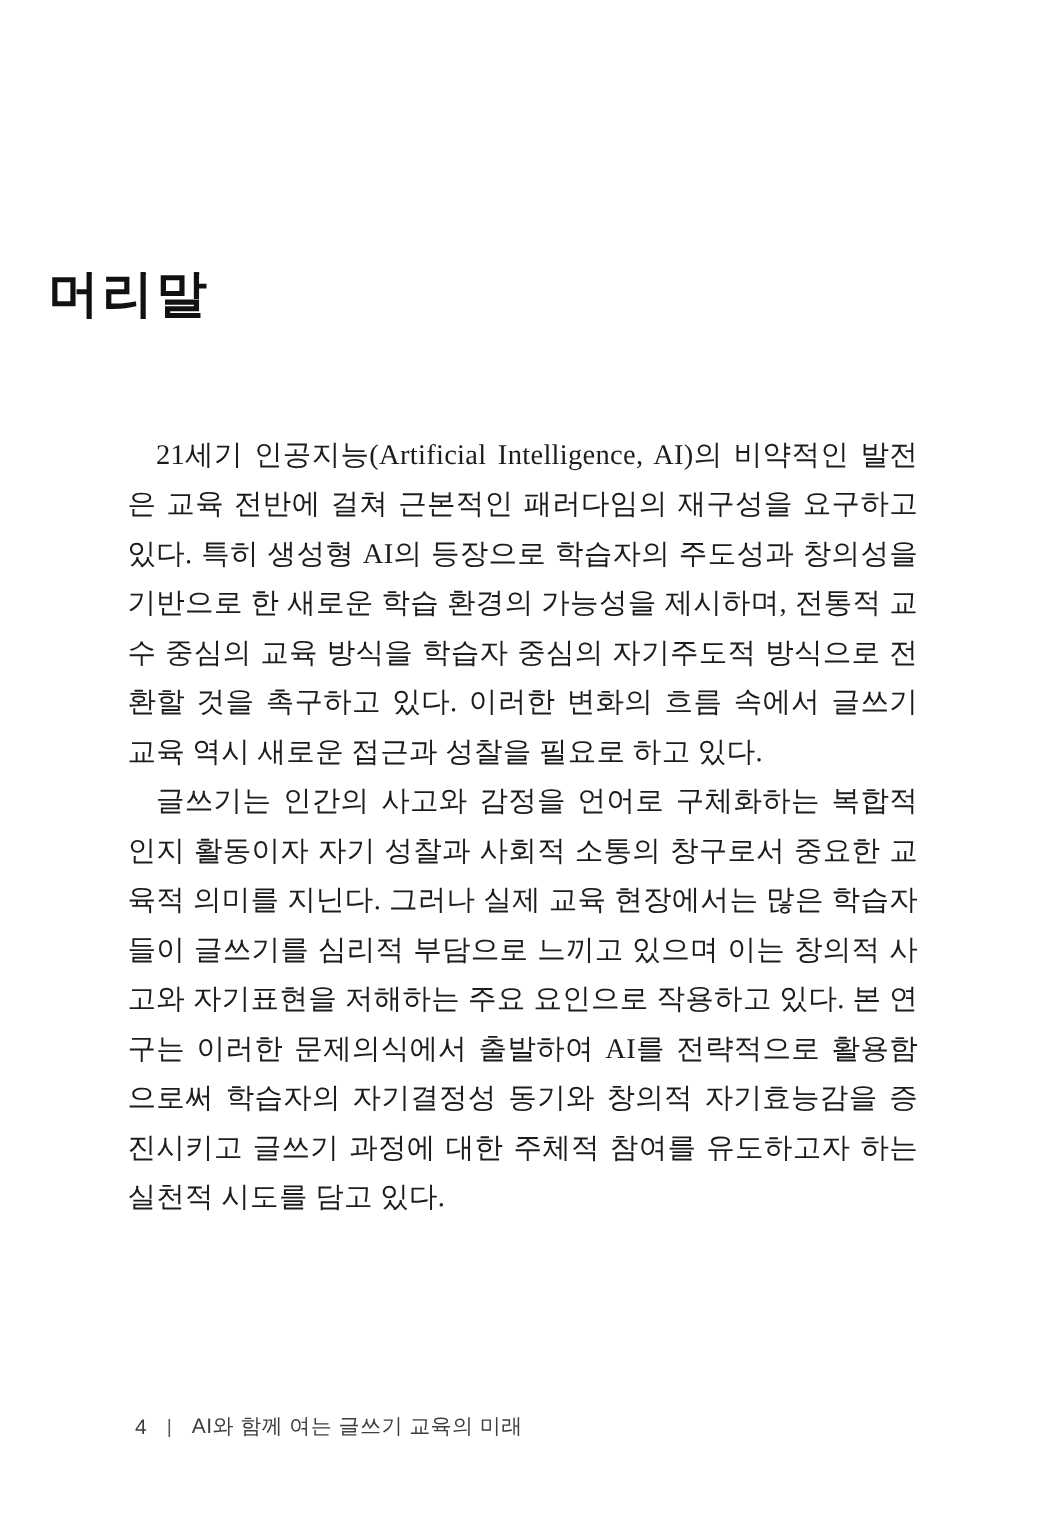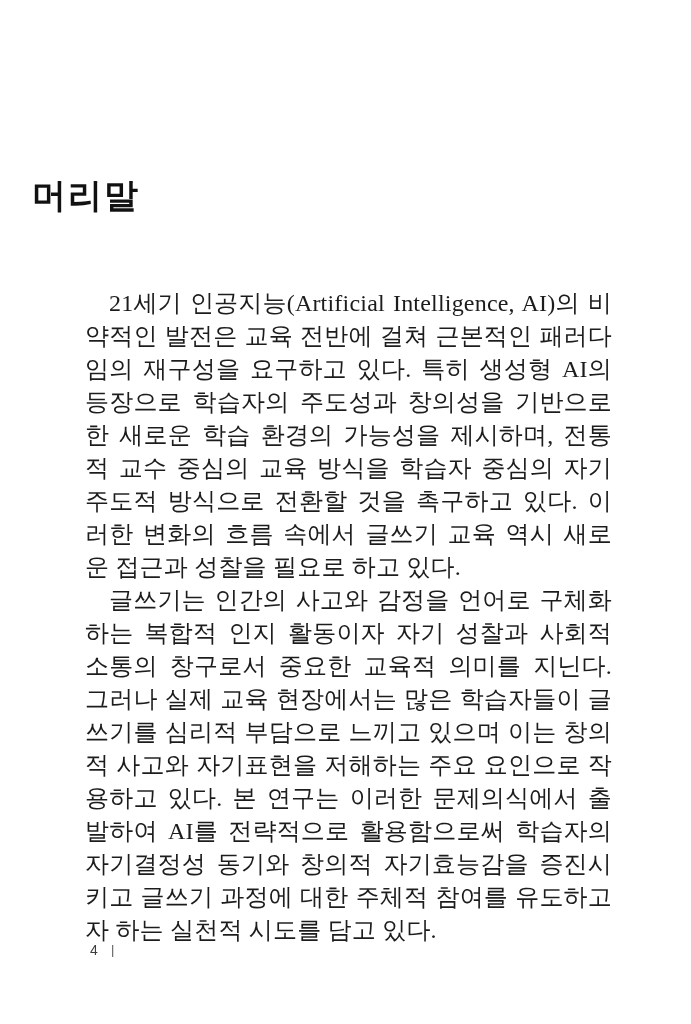--- a/index.html
+++ b/index.html
@@ -27,21 +27,21 @@
     font-size: 34px;
     letter-spacing: 2px;
     color: #111111;
     padding-left: 32px;
   }
   .body-text {
     position: absolute;
     top: 287px;
     left: 85px;
     width: 527px;
-    font-size: 24px;
+    font-size: 19px;
     line-height: 33px;
     color: #1c1c1c;
     letter-spacing: 0.2px;
   }
   .body-text p {
     margin: 0;
     text-indent: 1em;
     text-align: justify;
   }
   .page-footer {
@@ -71,15 +71,16 @@
   <h1 class="page-title">머리말</h1>
 
   <div class="body-text">
     <p>21세기 인공지능(Artificial Intelligence, AI)의 비약적인 발전은 교육 전반에 걸쳐 근본적인 패러다임의 재구성을 요구하고 있다. 특히 생성형 AI의 등장으로 학습자의 주도성과 창의성을 기반으로 한 새로운 학습 환경의 가능성을 제시하며, 전통적 교수 중심의 교육 방식을 학습자 중심의 자기주도적 방식으로 전환할 것을 촉구하고 있다. 이러한 변화의 흐름 속에서 글쓰기 교육 역시 새로운 접근과 성찰을 필요로 하고 있다.</p>
     <p>글쓰기는 인간의 사고와 감정을 언어로 구체화하는 복합적 인지 활동이자 자기 성찰과 사회적 소통의 창구로서 중요한 교육적 의미를 지닌다. 그러나 실제 교육 현장에서는 많은 학습자들이 글쓰기를 심리적 부담으로 느끼고 있으며 이는 창의적 사고와 자기표현을 저해하는 주요 요인으로 작용하고 있다. 본 연구는 이러한 문제의식에서 출발하여 AI를 전략적으로 활용함으로써 학습자의 자기결정성 동기와 창의적 자기효능감을 증진시키고 글쓰기 과정에 대한 주체적 참여를 유도하고자 하는 실천적 시도를 담고 있다.</p>
   </div>
 
   <div class="page-footer">
     <span class="footer-num">4</span>
     <span class="footer-sep">|</span>
+    <span class="footer-title">AI와 함께 여는 글쓰기 교육의 미래</span>
   </div>
 
 </div>
 
 </body></html>

